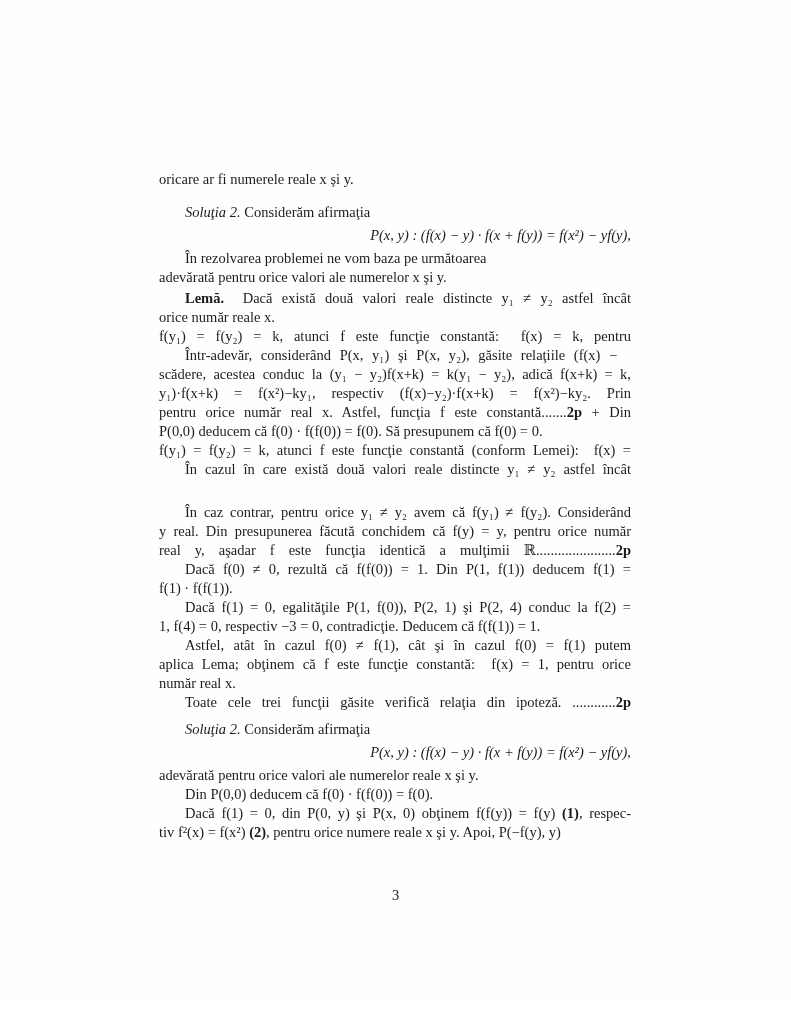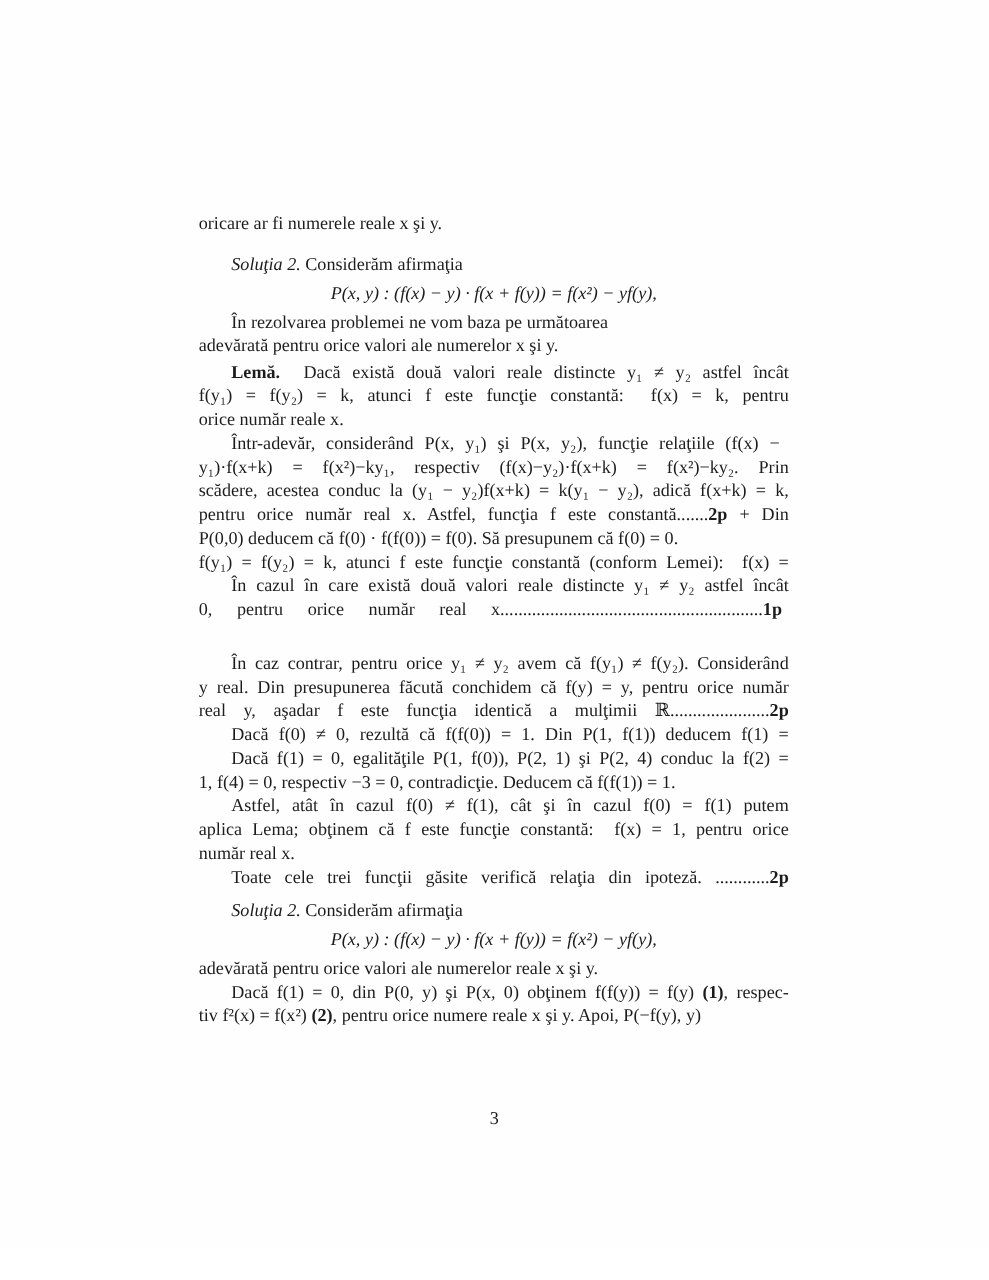--- a/index.html
+++ b/index.html
@@ -20,21 +20,21 @@
     top: 170px;
     width: 472px;
   }
   .block { margin: 0; }
   .line { white-space: nowrap; }
   .line .runs { white-space: pre; }
   .line.ind { padding-left: 26px; }
   .b { font-weight: bold; }
   .i { font-style: italic; }
   
-  [data-name^="equation-display"] { text-align: center; font-style: italic; margin: 4px 0 4px 0; }
+  [data-name^="equation-display"] { text-align: right; font-style: italic; margin: 4px 0 4px 0; }
   [data-name^="equation-display"] .line { white-space: pre; }
   
   [data-name="solution-1-heading"] { margin-top: 14px; }
   [data-name="solution-2-heading"] { margin-top: 8px; }
   [data-name="lemma-statement"] { margin-top: 2px; }
   .footer {
     position: absolute;
     top: 886px;
     left: 0;
     width: 791px;
@@ -58,42 +58,42 @@
         <div class="line" data-name="text-line"><span class="runs"><span data-name="text-run">P(x, y) : (f(x) − y) · f(x + f(y)) = f(x²) − yf(y),</span></span></div>
       </div>
       <div class="block" data-name="intro-paragraph">
         <div class="line ind" data-name="text-line"><span class="runs"><span data-name="text-run">În rezolvarea problemei ne vom baza pe următoarea</span></span></div>
       </div>
       <div class="block" data-name="equation-validity-note-1">
         <div class="line" data-name="text-line"><span class="runs"><span data-name="text-run">adevărată pentru orice valori ale numerelor x şi y.</span></span></div>
       </div>
       <div class="block" data-name="lemma-statement">
         <div class="line ind fit" data-name="text-line" style="word-spacing: 5.69792px;"><span class="runs"><span class="b" data-name="bold-run">Lemă.</span><span data-name="text-run">  Dacă există două valori reale distincte y₁ ≠ y₂ astfel încât</span></span></div>
+        <div class="line" data-name="text-line"><span class="runs"><span data-name="text-run">orice număr reale x.</span></span></div>
         <div class="line fit" data-name="text-line" style="word-spacing: 7.19643px;"><span class="runs"><span data-name="text-run">f(y₁) = f(y₂) = k, atunci f este funcţie constantă:  f(x) = k, pentru</span></span></div>
-        <div class="line" data-name="text-line"><span class="runs"><span data-name="text-run">orice număr reale x.</span></span></div>
       </div>
       <div class="block" data-name="lemma-proof-paragraph">
-        <div class="line ind fit" data-name="text-line" style="word-spacing: 5.08906px;"><span class="runs"><span data-name="text-run">Într-adevăr, considerând P(x, y₁) şi P(x, y₂), funcţie relaţiile (f(x) −</span></span></div>
+        <div class="line ind fit" data-name="text-line" style="word-spacing: 5.08906px;"><span class="runs"><span data-name="text-run">Într-adevăr, considerând P(x, y₁) şi P(x, y₂), găsite relaţiile (f(x) −</span></span></div>
+        <div class="line fit" data-name="text-line" style="word-spacing: 3.71875px;"><span class="runs"><span data-name="text-run">scădere, acestea conduc la (y₁ − y₂)f(x+k) = k(y₁ − y₂), adică f(x+k) = k,</span></span></div>
         <div class="line fit" data-name="text-line" style="word-spacing: 12.2679px;"><span class="runs"><span data-name="text-run">y₁)·f(x+k) = f(x²)−ky₁, respectiv (f(x)−y₂)·f(x+k) = f(x²)−ky₂. Prin</span></span></div>
-        <div class="line fit" data-name="text-line" style="word-spacing: 3.71875px;"><span class="runs"><span data-name="text-run">scădere, acestea conduc la (y₁ − y₂)f(x+k) = k(y₁ − y₂), adică f(x+k) = k,</span></span></div>
         <div class="line fit" data-name="text-line" style="word-spacing: 5.9233px;"><span class="runs"><span data-name="text-run">pentru orice număr real x. Astfel, funcţia f este constantă.......</span><span class="b" data-name="bold-run">2p</span><span data-name="text-run"> + Din</span></span></div>
         <div class="line" data-name="text-line"><span class="runs"><span data-name="text-run">P(0,0) deducem că f(0) · f(f(0)) = f(0). Să presupunem că f(0) = 0.</span></span></div>
       </div>
       <div class="block" data-name="case-equal-values-paragraph">
         <div class="line fit" data-name="text-line" style="word-spacing: 3.77567px;"><span class="runs"><span data-name="text-run">f(y₁) = f(y₂) = k, atunci f este funcţie constantă (conform Lemei):  f(x) =</span></span></div>
         <div class="line ind fit" data-name="text-line" style="word-spacing: 4.27043px;"><span class="runs"><span data-name="text-run">În cazul în care există două valori reale distincte y₁ ≠ y₂ astfel încât</span></span></div>
-        <div class="line fit" data-name="text-line" style="word-spacing: 16px;"><span class="runs"><span data-name="text-run">0, pentru orice număr real x</span><span data-name="text-run">..........................................................</span><span class="b" data-name="bold-run">1p</span></span></div>
       </div>
       <div class="block" data-name="case-distinct-values-paragraph">
         <div class="line ind fit" data-name="text-line" style="word-spacing: 3.23558px; margin-top: 24px;"><span class="runs"><span data-name="text-run">În caz contrar, pentru orice y₁ ≠ y₂ avem că f(y₁) ≠ f(y₂). Considerând</span></span></div>
         <div class="line fit" data-name="text-line" style="word-spacing: 3.5026px;"><span class="runs"><span data-name="text-run">y real. Din presupunerea făcută conchidem că f(y) = y, pentru orice număr</span></span></div>
         <div class="line fit" data-name="text-line" style="word-spacing: 10.4045px;"><span class="runs"><span data-name="text-run">real y, aşadar f este funcţia identică a mulţimii ℝ</span><span data-name="text-run">......................</span><span class="b" data-name="bold-run">2p</span></span></div>
       </div>
       <div class="block" data-name="case-f0-nonzero-paragraph">
         <div class="line ind fit" data-name="text-line" style="word-spacing: 4.49777px;"><span class="runs"><span data-name="text-run">Dacă f(0) ≠ 0, rezultă că f(f(0)) = 1. Din P(1, f(1)) deducem f(1) =</span></span></div>
+        <div class="line" data-name="text-line"><span class="runs"><span data-name="text-run">f(1) · f(f(1)).</span></span></div>
       </div>
       <div class="block" data-name="case-f1-zero-paragraph">
         <div class="line ind fit" data-name="text-line" style="word-spacing: 3.0875px;"><span class="runs"><span data-name="text-run">Dacă f(1) = 0, egalităţile P(1, f(0)), P(2, 1) şi P(2, 4) conduc la f(2) =</span></span></div>
         <div class="line" data-name="text-line"><span class="runs"><span data-name="text-run">1, f(4) = 0, respectiv −3 = 0, contradicţie. Deducem că f(f(1)) = 1.</span></span></div>
       </div>
       <div class="block" data-name="conclusion-paragraph">
         <div class="line ind fit" data-name="text-line" style="word-spacing: 5.85714px;"><span class="runs"><span data-name="text-run">Astfel, atât în cazul f(0) ≠ f(1), cât şi în cazul f(0) = f(1) putem</span></span></div>
         <div class="line fit" data-name="text-line" style="word-spacing: 4.58413px;"><span class="runs"><span data-name="text-run">aplica Lema; obţinem că f este funcţie constantă:  f(x) = 1, pentru orice</span></span></div>
         <div class="line" data-name="text-line"><span class="runs"><span data-name="text-run">număr real x.</span></span></div>
       </div>
@@ -102,19 +102,22 @@
       </div>
       <div class="block" data-name="solution-2-heading">
         <div class="line ind" data-name="text-line"><span class="runs"><span class="i" data-name="italic-run">Soluţia 2.</span><span data-name="text-run"> Considerăm afirmaţia</span></span></div>
       </div>
       <div class="block" data-name="equation-display-2">
         <div class="line" data-name="text-line"><span class="runs"><span data-name="text-run">P(x, y) : (f(x) − y) · f(x + f(y)) = f(x²) − yf(y),</span></span></div>
       </div>
       <div class="block" data-name="equation-validity-note-2">
         <div class="line" data-name="text-line"><span class="runs"><span data-name="text-run">adevărată pentru orice valori ale numerelor reale x şi y.</span></span></div>
       </div>
+      <div class="block" data-name="p00-deduction-paragraph">
+        <div class="line ind" data-name="text-line"><span class="runs"><span data-name="text-run">Din P(0,0) deducem că f(0) · f(f(0)) = f(0).</span></span></div>
+      </div>
       <div class="block" data-name="case-f0-zero-paragraph">
         <div class="line ind fit" data-name="text-line" style="word-spacing: 3.00625px;"><span class="runs"><span data-name="text-run">Dacă f(1) = 0, din P(0, y) şi P(x, 0) obţinem f(f(y)) = f(y) </span><span class="b" data-name="bold-run">(1)</span><span data-name="text-run">, respec-</span></span></div>
         <div class="line" data-name="text-line"><span class="runs"><span data-name="text-run">tiv f²(x) = f(x²) </span><span class="b" data-name="bold-run">(2)</span><span data-name="text-run">, pentru orice numere reale x şi y. Apoi, P(−f(y), y)</span></span></div>
       </div>
     </div>
   <div class="footer" data-name="page-number">3</div>
 </div>
 
 </body></html>

